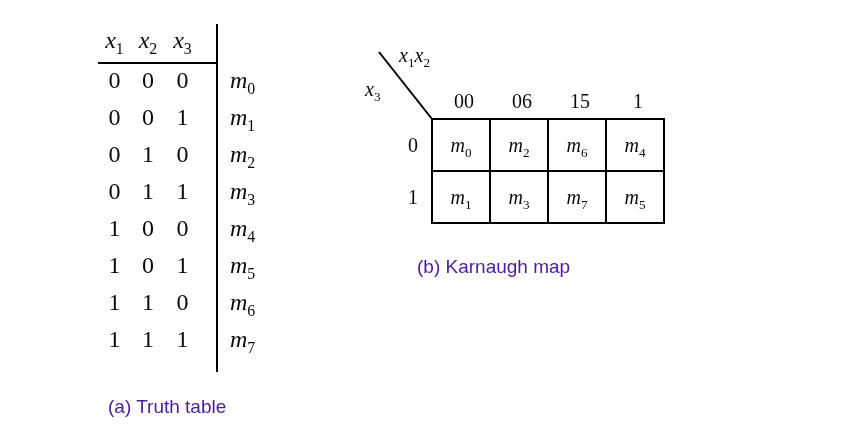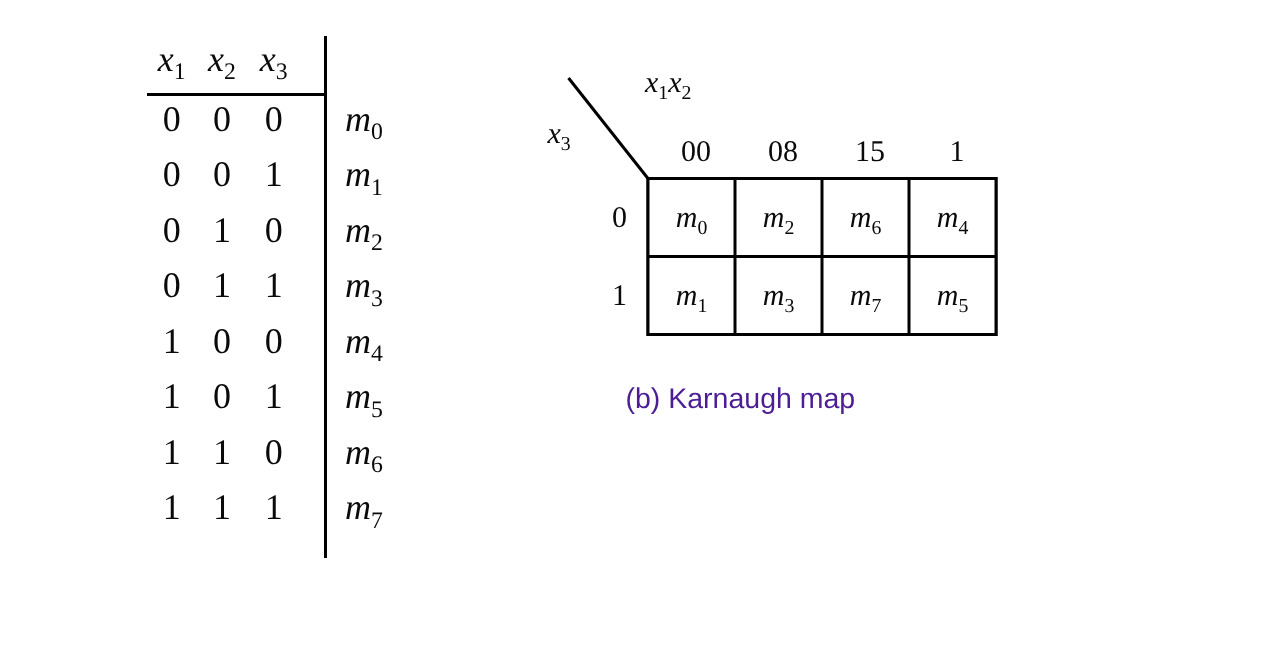--- a/index.html
+++ b/index.html
@@ -24,21 +24,21 @@
   .tt-mcell { text-align:left; padding-left:30px; }
   .caption {
     font-family:"Liberation Sans", sans-serif;
     font-size:19px; color:#4c1d95; white-space:nowrap;
   }
   .tt-caption { position:absolute; left:10px; top:372px; }
 
   
   .kmap { position:absolute; left:365px; top:40px; width:340px; height:260px; }
   .kmap-diag { position:absolute; left:12px; top:10px; }
-  .kmap-toplabel { position:absolute; left:34px; top:4px; font-size:20px;margin-left:31px; }
+  .kmap-toplabel { position:absolute; left:34px; top:4px; font-size:20px; }
   .kmap-sidelabel { position:absolute; left:0; top:38px; font-size:20px; }
   .kmap-collabels { position:absolute; left:70px; top:48px; display:flex; }
   .kmap-collabels span { width:58px; text-align:center; font-size:20px; line-height:26px; }
   .kmap-grid {
     position:absolute; left:66px; top:78px;
     display:grid; grid-template-columns:repeat(4,56px); grid-auto-rows:50px;
     gap:2px; border:2px solid #000; background:#000;
   }
   .kcell { background:#fff; text-align:center; line-height:50px; font-size:20px; }
   .kmap-rowlabels { position:absolute; left:38px; top:80px; width:20px; }
@@ -112,34 +112,35 @@
       </div>
 
       <div class="tt-row">
         <div class="tt-cell">1</div>
         <div class="tt-cell">1</div>
         <div class="tt-cell">1</div>
         <div class="tt-cell tt-mcell"><i>m</i><sub>7</sub></div>
       </div>
     </div>
 
+    <div class="caption tt-caption">(a) Truth table</div>
   </section>
 
   <section class="kmap">
     <svg class="kmap-diag" width="58" height="72" viewBox="0 0 58 72">
       <line x1="2" y1="2" x2="55" y2="69" stroke="#000000" stroke-width="2"></line>
     </svg>
 
     <div class="kmap-toplabel"><i>x</i><sub>1</sub><i>x</i><sub>2</sub></div>
 
     <div class="kmap-sidelabel"><i>x</i><sub>3</sub></div>
 
     <div class="kmap-collabels">
       <span>00</span>
-      <span>08</span>
+      <span>06</span>
       <span>15</span>
       <span>1</span>
     </div>
 
     <div class="kmap-rowlabels">
       <div>0</div>
       <div>1</div>
     </div>
 
     <div class="kmap-grid">

